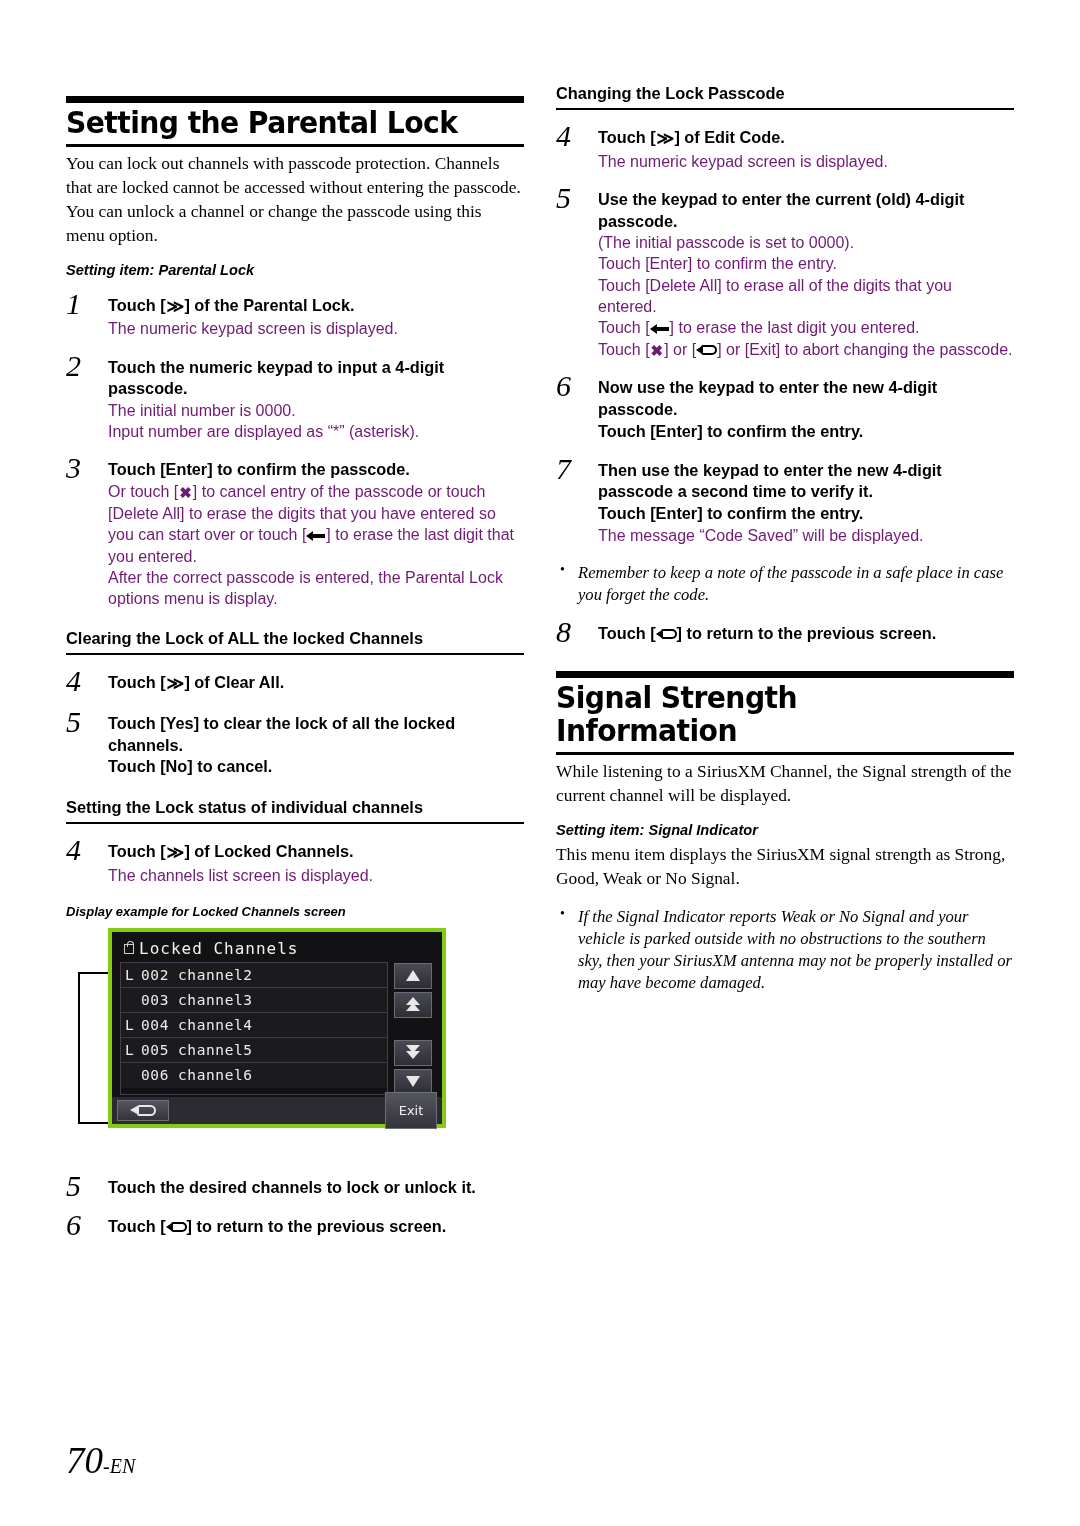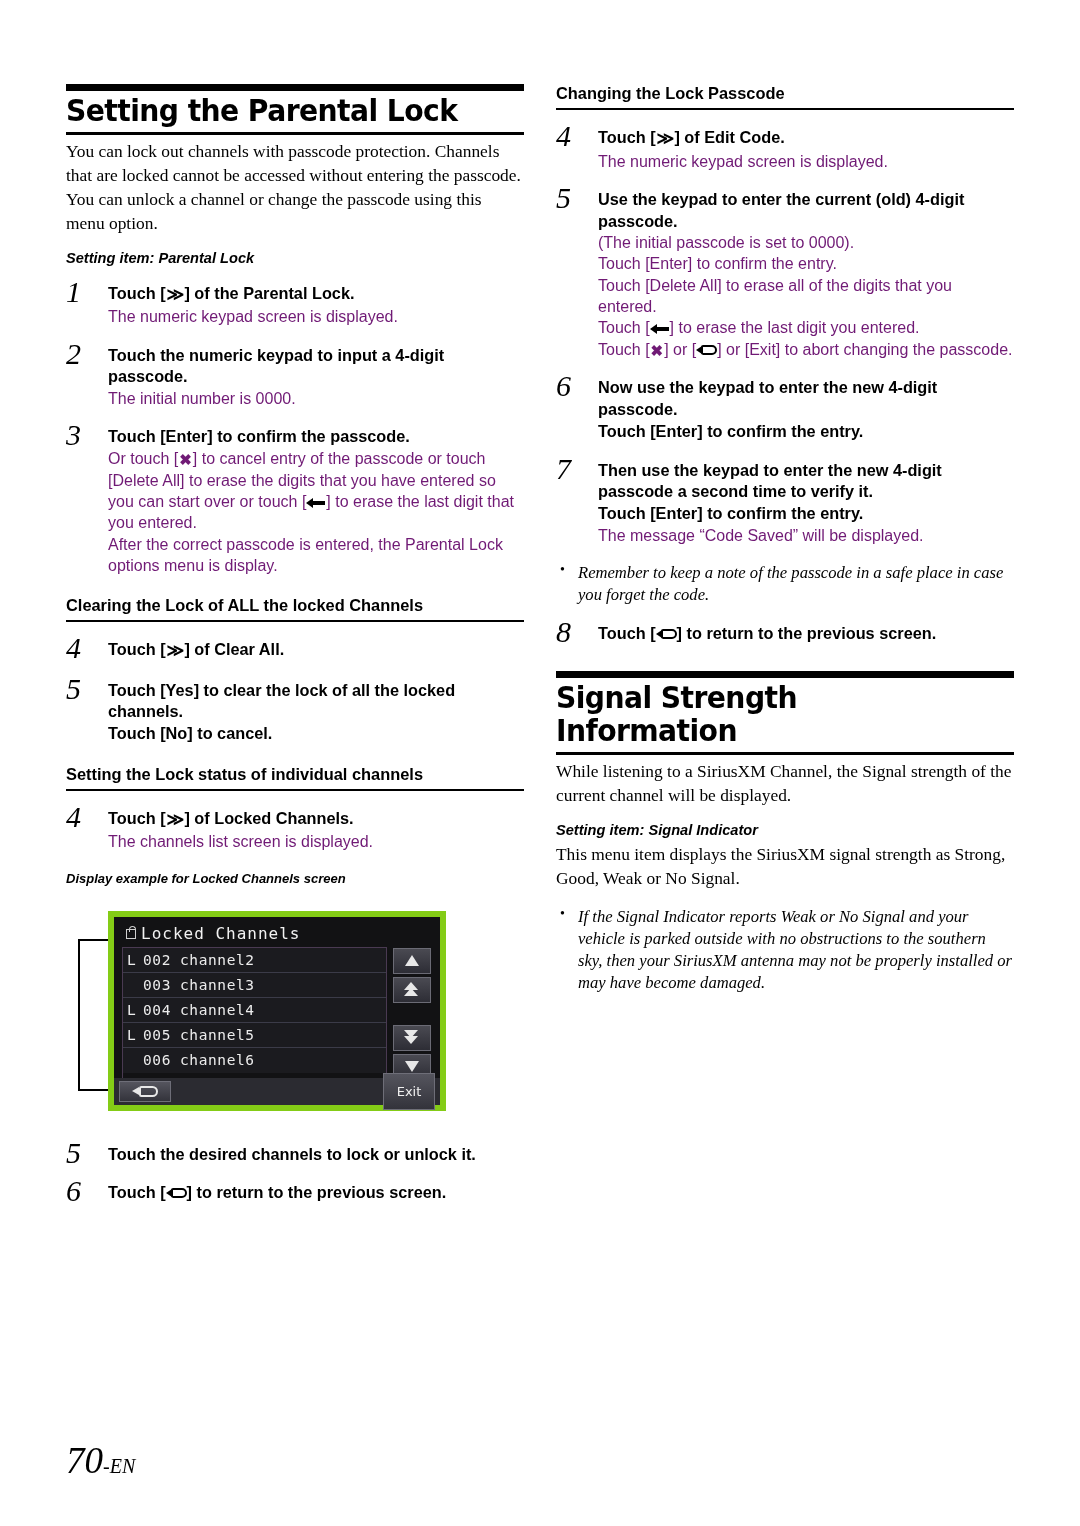--- a/index.html
+++ b/index.html
@@ -25,21 +25,21 @@
     width: 458px;
   }
   .col-right {
     position: absolute;
     left: 556px;
     top: 84px;
     width: 458px;
   }
 
   
-  .sec-head { margin: 0 0 0 0; }
+  .sec-head { margin: 12px 0 0 0; }
   .sec-head .rule-top {
     height: 7px;
     background: #000;
     margin-bottom: 2px;
   }
   .sec-head .rule-bottom {
     height: 3px;
     background: #000;
     margin-top: 1px;
   }
@@ -194,24 +194,23 @@
     margin-top: 9px;
     height: 232px;
   }
   .device {
     position: absolute;
     left: 42px;
     top: 0;
     width: 338px;
     height: 200px;
     background: #121214;
-    border: 6px solid #84cc16;
+    border: 4px solid #84cc16;
     box-sizing: border-box;
     font-family: "DejaVu Sans Mono", monospace;
-    margin-top: 16px;
   }
   .device-title {
     color: #f2f2f2;
     font-size: 16px;
     letter-spacing: 1px;
     padding: 7px 0 4px 10px;
     display: flex;
     align-items: center;
     gap: 3px;
   }
@@ -419,20 +418,21 @@
     <div class="step">
       <span class="num">1</span>
       <span class="title"><span>Touch [</span><span class="ic ic-chev">≫</span><span>] of the Parental Lock.</span></span>
       <span class="sub">The numeric keypad screen is displayed.</span>
     </div>
 
     <div class="step">
       <span class="num">2</span>
       <span class="title">Touch the numeric keypad to input a 4-digit passcode.</span>
       <span class="sub">The initial number is 0000.</span>
+      <span class="sub">Input number are displayed as “*” (asterisk).</span>
     </div>
 
     <div class="step">
       <span class="num">3</span>
       <span class="title">Touch [Enter] to confirm the passcode.</span>
       <span class="sub"><span>Or touch [</span><span class="ic ic-x">✖</span><span>] to cancel entry of the passcode or touch [Delete All] to erase the digits that you have entered so you can start over or touch [</span><span class="ic ic-arrowleft"></span><span>] to erase the last digit that you entered.</span></span>
       <span class="sub">After the correct passcode is entered, the Parental Lock options menu is display.</span>
     </div>
 
     <div class="subhead">Clearing the Lock of ALL the locked Channels</div>

